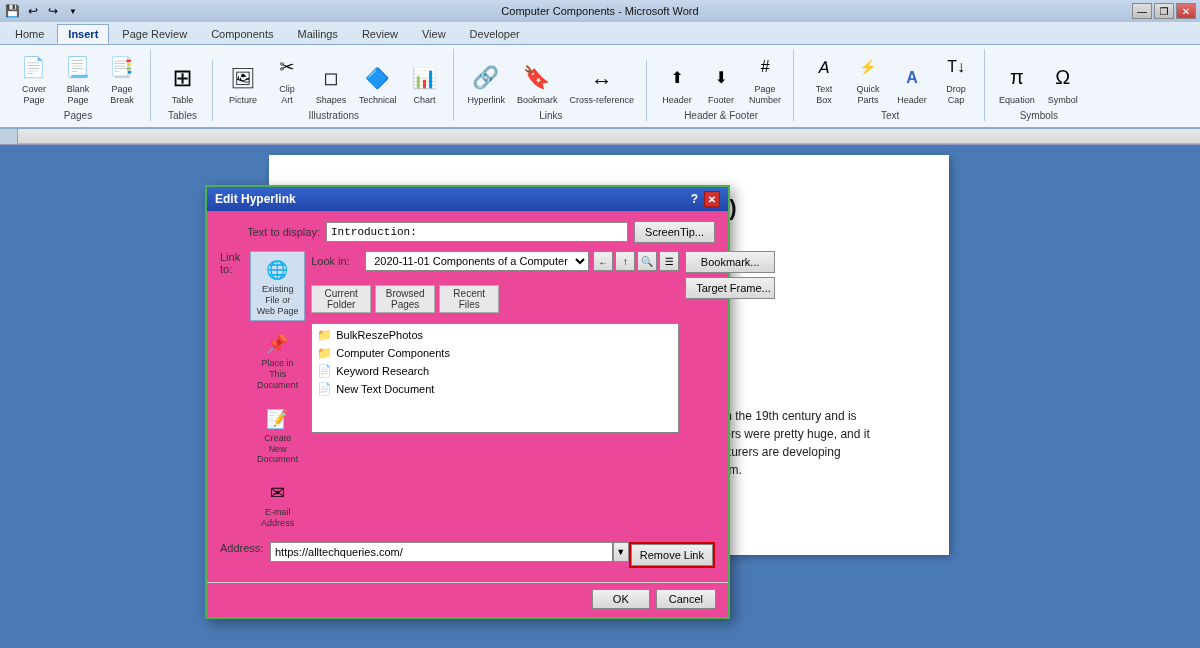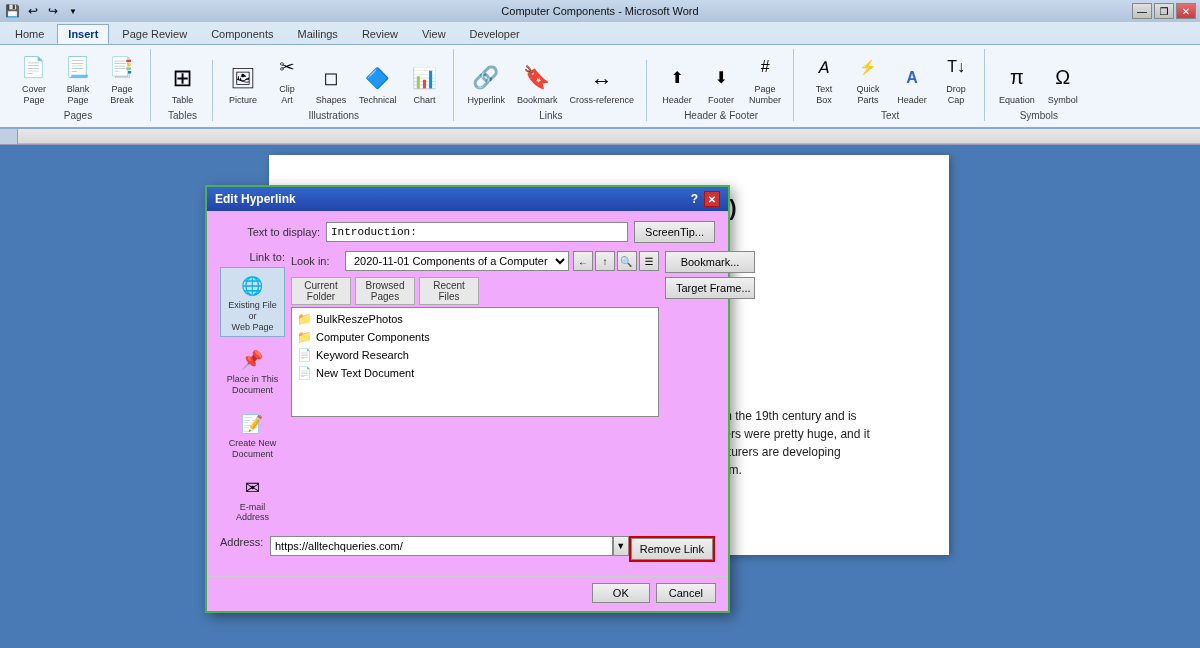--- a/index.html
+++ b/index.html
@@ -30,21 +30,21 @@
     .main-area { display: flex; height: calc(648px - 22px - 75px - 16px - 22px); background: #4a7ab5; }
     .left-margin { width: 18px; background: #4a7ab5; }
     .doc-area { flex: 1; overflow: hidden; padding: 10px 20px; }
     .doc-page { background: white; margin: 0 auto; width: 680px; padding: 40px 60px; min-height: 400px; box-shadow: 2px 2px 8px rgba(0,0,0,0.3); }
     .doc-h1 { font-size: 22px; font-weight: bold; text-align: center; color: #111; margin-bottom: 16px; }
     .doc-text { font-size: 12px; color: #222; margin-bottom: 10px; line-height: 1.5; }
     .doc-h2 { font-size: 16px; font-weight: bold; color: #111; margin: 14px 0 8px; }
 
     
     .dialog-overlay { position: fixed; top: 0; left: 0; width: 1200px; height: 648px; pointer-events: none; }
-    .dialog { position: absolute; top: 185px; left: 205px; width: 525px; background: #f0abfc; border: 2px solid #4caf50; box-shadow: 4px 4px 12px rgba(0,0,0,0.4); pointer-events: all; }
+    .dialog { position: absolute; top: 185px; left: 205px; width: 525px; background: #ec4899; border: 2px solid #4caf50; box-shadow: 4px 4px 12px rgba(0,0,0,0.4); pointer-events: all; }
     .dialog-titlebar { background: linear-gradient(to bottom, #3366cc, #2244aa); color: white; padding: 4px 8px; font-size: 12px; font-weight: bold; display: flex; justify-content: space-between; align-items: center; }
     .dialog-close { width: 16px; height: 16px; background: #cc3333; color: white; font-size: 10px; display: flex; align-items: center; justify-content: center; cursor: pointer; border: 1px solid #aa1111; }
     .dialog-body { padding: 10px 13px; }
     .dialog-row { display: flex; align-items: center; margin-bottom: 8px; gap: 6px; }
     .dialog-label { font-size: 11px; color: #333; width: 80px; text-align: right; flex-shrink: 0; }
     .dialog-input { flex: 1; height: 20px; border: 1px solid #888; padding: 0 4px; font-size: 11px; background: white; }
     .dialog-btn { padding: 2px 10px; font-size: 11px; background: linear-gradient(to bottom, #f0f0f0, #d8d8d8); border: 1px solid #888; cursor: pointer; height: 22px; white-space: nowrap; }
     .dialog-left-nav { width: 65px; display: flex; flex-direction: column; gap: 4px; }
     .nav-item { display: flex; flex-direction: column; align-items: center; padding: 4px; cursor: pointer; border: 1px solid transparent; }
     .nav-icon { width: 28px; height: 28px; display: flex; align-items: center; justify-content: center; font-size: 18px; }
@@ -281,21 +281,21 @@
     <div class="dialog-body">
 
       <div class="dialog-row">
         <span class="dialog-label" style="width:100px;">Text to display:</span>
         <input class="dialog-input" value="Introduction:" style="flex: 1 1 0%; font-family: Liberation Mono, monospace;">
         <button class="dialog-btn">ScreenTip...</button>
       </div>
 
       <div style="display:flex;gap:6px;">
 
-        <div style="display:flex;flex-direction:column;align-items:flex-end;">
+        <div style="display:flex;flex-direction:row;">
           <div style="font-size:11px;color:#333;margin-bottom:4px;">Link to:</div>
           <div class="dialog-left-nav">
             <div class="nav-item" style="background:#d0dff0;border-color:#88aacc;">
               <div class="nav-icon">🌐</div>
               <div class="nav-label">Existing File or<br>Web Page</div>
             </div>
             <div class="nav-item">
               <div class="nav-icon">📌</div>
               <div class="nav-label">Place in This<br>Document</div>
             </div>
@@ -303,21 +303,21 @@
               <div class="nav-icon">📝</div>
               <div class="nav-label">Create New<br>Document</div>
             </div>
             <div class="nav-item">
               <div class="nav-icon">✉</div>
               <div class="nav-label">E-mail Address</div>
             </div>
           </div>
         </div>
 
-        <div style="flex:1;display:flex;flex-direction:column;gap:0;">
+        <div style="flex:1;display:flex;flex-direction:column;gap:8px;">
           <div class="lookin-row">
             <span class="lookin-label">Look in:</span>
             <select class="lookin-select">
               <option>2020-11-01 Components of a Computer</option>
             </select>
             <div class="lookin-btns">
               <div class="lookin-btn">←</div>
               <div class="lookin-btn">↑</div>
               <div class="lookin-btn">🔍</div>
               <div class="lookin-btn">☰</div>

